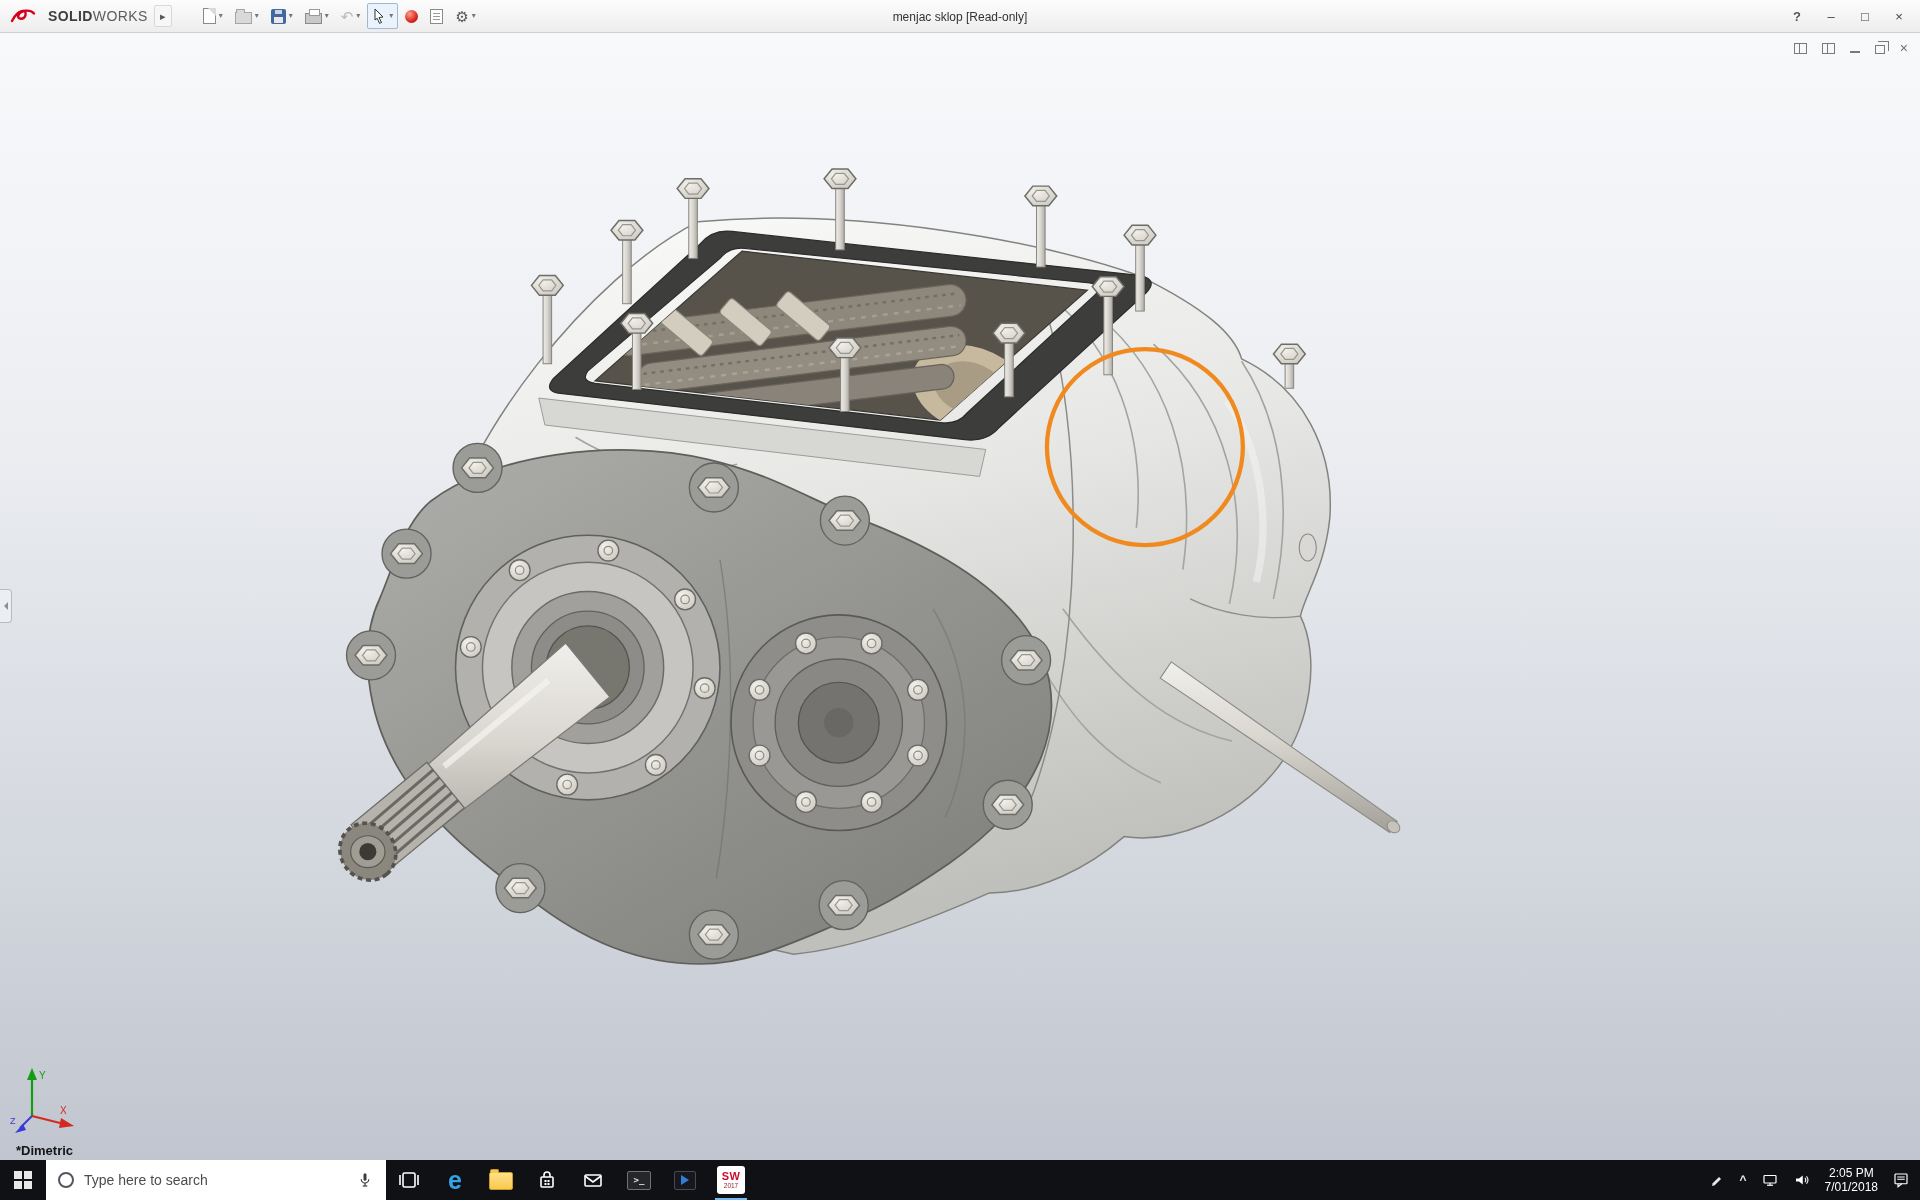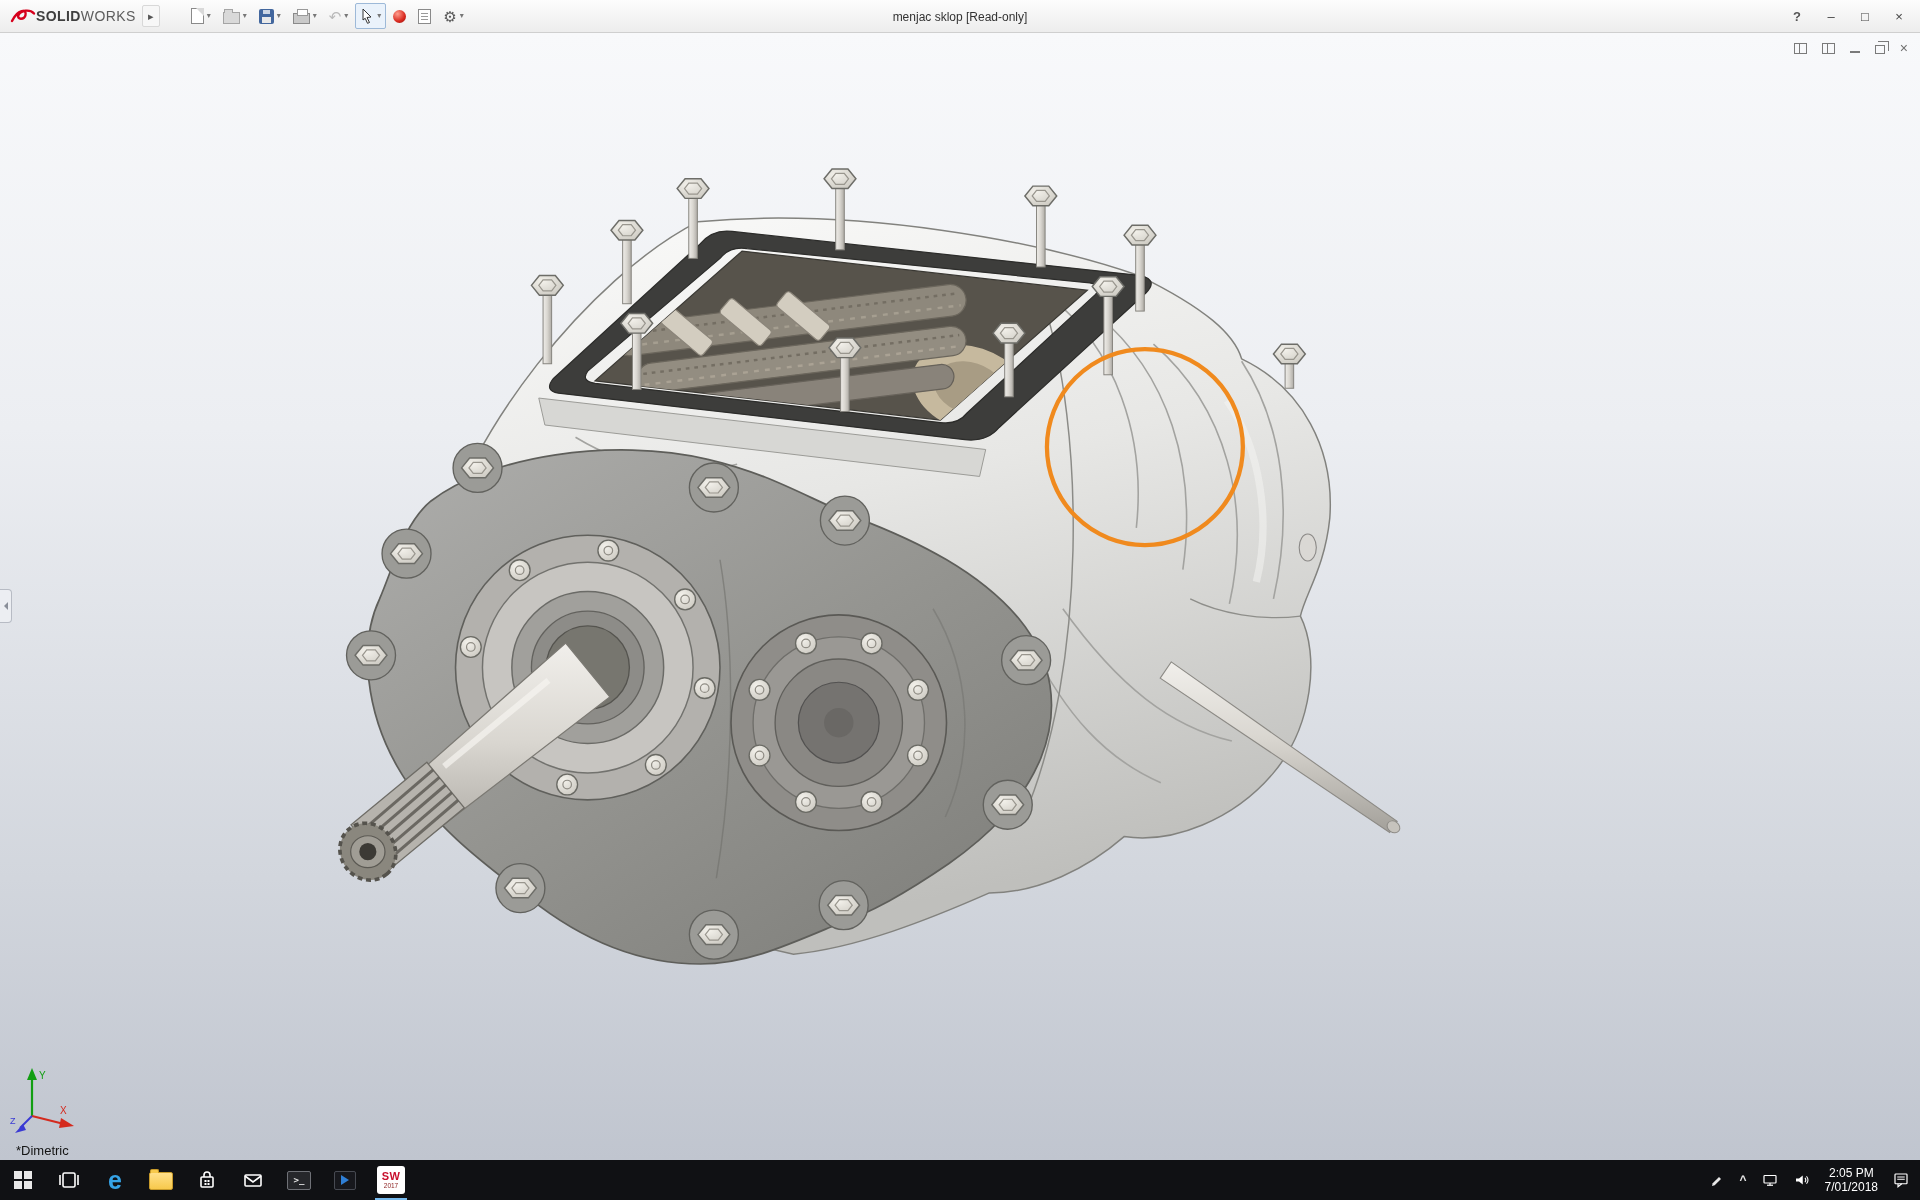--- a/index.html
+++ b/index.html
@@ -9,21 +9,21 @@
     font-family:"Liberation Sans", sans-serif; background:#fff; margin:0 auto;
   }
 
   
   .titlebar {
     position:absolute; top:0; left:0; right:0; height:33px;
     background:linear-gradient(#fdfdfd,#ededed);
     border-bottom:1px solid #cfcfcf;
     display:flex; align-items:center; padding:0 4px; z-index:30;
   }
-  .logo { display:flex; align-items:center; gap:0; padding:0 6px; }
+  .logo { display:flex; align-items:center; gap:12px; padding:0 6px; }
   .brand { font-size:14px; letter-spacing:.4px; color:#3f3f3f; }
   .brand b { font-weight:700; }
   .brand span { font-weight:400; color:#5d5d5d; }
   .expand-btn { width:18px; height:22px; display:flex; align-items:center; justify-content:center;
     color:#555; font-size:11px; border:1px solid #d8d8d8; background:#f7f7f7; border-radius:2px; }
   .toolbar { display:flex; align-items:center; gap:2px; margin-left:26px; }
   .tbtn { display:flex; align-items:center; gap:3px; height:26px; padding:0 4px;
     background:transparent; border:1px solid transparent; border-radius:2px; }
   .tbtn.active { border:1px solid #9db9d8; background:#eaf2fb; }
   .dd { font-size:8px; color:#777; line-height:1; }
@@ -65,21 +65,21 @@
   .dc-pane::before { content:""; position:absolute; left:4px; top:0; bottom:0; width:1.5px; background:#7a7a7a; }
   .dc-min { width:10px; height:10px; border-bottom:2px solid #7a7a7a; }
   .dc-restore { width:10px; height:9px; border:1.5px solid #7a7a7a; position:relative; margin-top:2px; }
   .dc-restore::before { content:""; position:absolute; left:2px; top:-5px; width:10px; height:9px;
     border:1.5px solid #7a7a7a; border-left:none; border-bottom:none; }
   .dc-close { font-size:14px; line-height:1; color:#6f6f6f; }
   .collapse-tab { position:absolute; left:0; top:556px; width:12px; height:34px;
     background:#eceef2; border:1px solid #b7bbc4; border-left:none; border-radius:0 4px 4px 0;
     display:flex; align-items:center; justify-content:center; z-index:5; }
   .collapse-tab::before { content:""; border:4px solid transparent; border-right-color:#8a8f99; margin-right:3px; }
-  .orientation-label { position:absolute; left:16px; bottom:2px; font-size:13px; font-weight:400; color:#141414; z-index:5; }
+  .orientation-label { position:absolute; left:16px; bottom:2px; font-size:13px; font-weight:700; color:#141414; z-index:5; }
   .triad { position:absolute; left:8px; bottom:22px; z-index:5; }
 
   
   .taskbar { position:absolute; bottom:0; left:0; right:0; height:40px; background:#101114;
     display:flex; align-items:stretch; z-index:40; }
   .tb-btn { width:46px; display:flex; align-items:center; justify-content:center; position:relative; }
   .tb-btn.active::after { content:""; position:absolute; left:7px; right:7px; bottom:0; height:2.5px; background:#76b9ed; }
   .winlogo { display:grid; grid-template-columns:8px 8px; grid-template-rows:8px 8px; gap:1.5px; }
   .winlogo i { background:#e8e8e8; }
   .searchbox { width:340px; background:#ffffff; display:flex; align-items:center; gap:10px; padding:0 12px; }
@@ -408,20 +408,30 @@
 
   <footer class="taskbar">
     <div class="tb-btn">
       <span class="winlogo">
           <i></i>
           <i></i>
           <i></i>
           <i></i>
         </span>
     </div>
+    <div class="searchbox">
+      <span class="cortana-ring"></span>
+      <input class="search-input" placeholder="Type here to search" style="">
+      <svg width="18" height="18" viewBox="0 0 24 24">
+        <rect x="10" y="3" width="4" height="10" rx="2" fill="#3c3c3c"></rect>
+        <path d="M7 11 a5 5 0 0 0 10 0" fill="none" stroke="#3c3c3c" stroke-width="1.6"></path>
+        <line x1="12" y1="16" x2="12" y2="20" stroke="#3c3c3c" stroke-width="1.6"></line>
+        <line x1="9" y1="20" x2="15" y2="20" stroke="#3c3c3c" stroke-width="1.6"></line>
+      </svg>
+    </div>
     <div class="tb-btn">
       <svg width="24" height="24" viewBox="0 0 24 24">
         <rect x="6" y="5" width="12" height="14" rx="1.5" fill="none" stroke="#fff" stroke-width="1.6"></rect>
         <path d="M3 7 v10 M21 7 v10" stroke="#fff" stroke-width="1.6"></path>
       </svg>
     </div>
     <div class="tb-btn">
       <span class="edge-e">e</span>
     </div>
     <div class="tb-btn">

